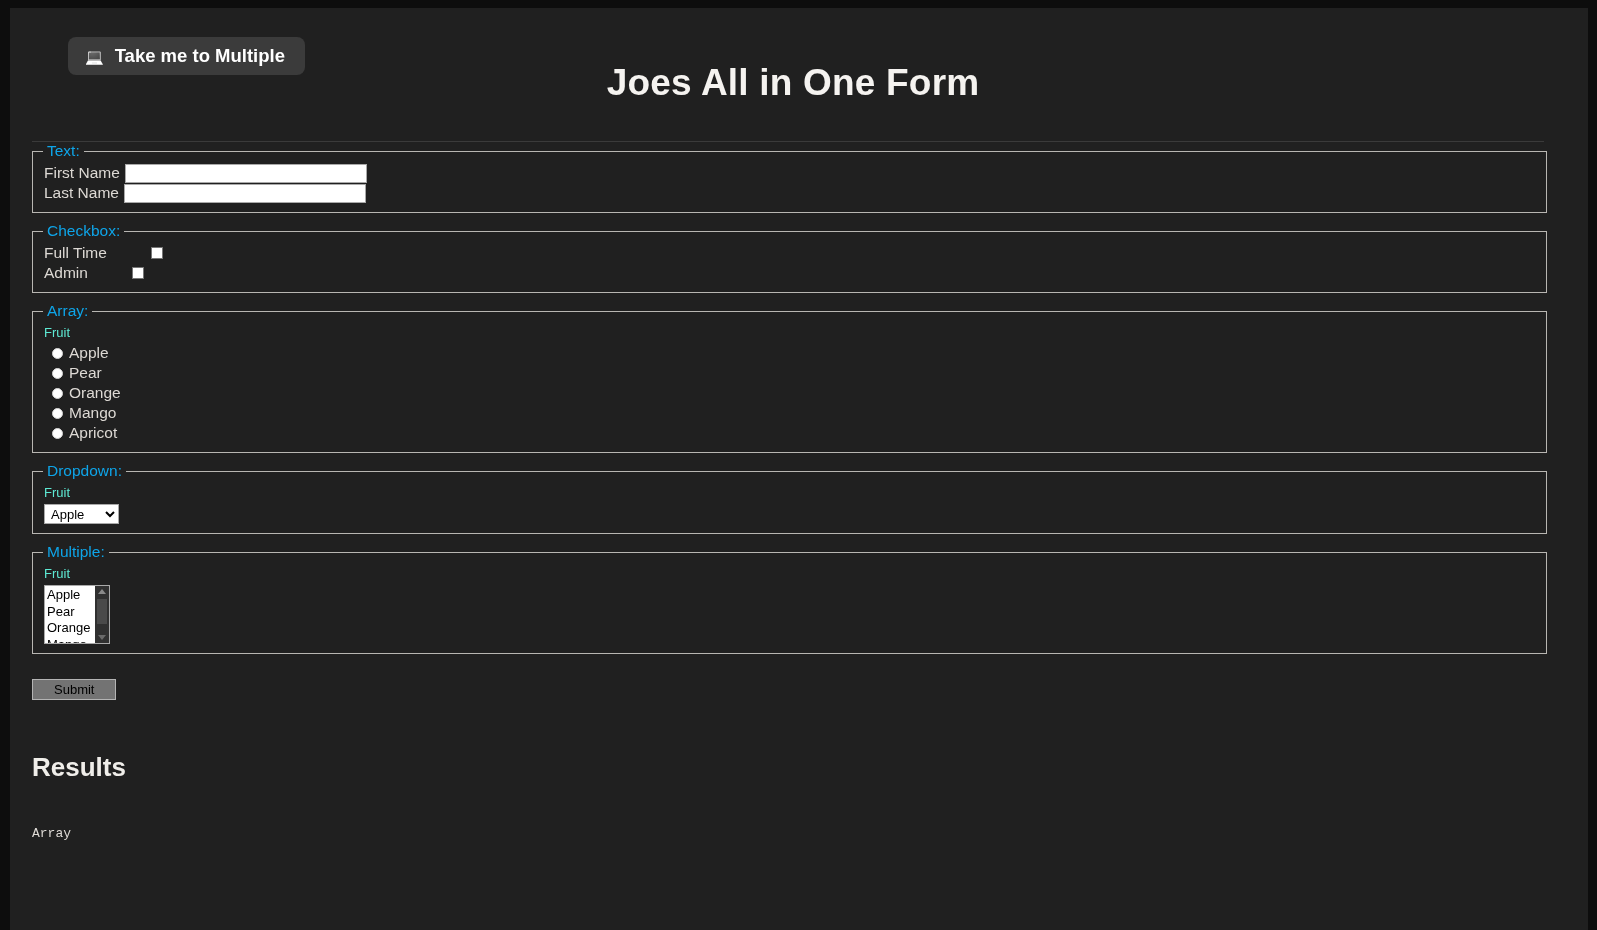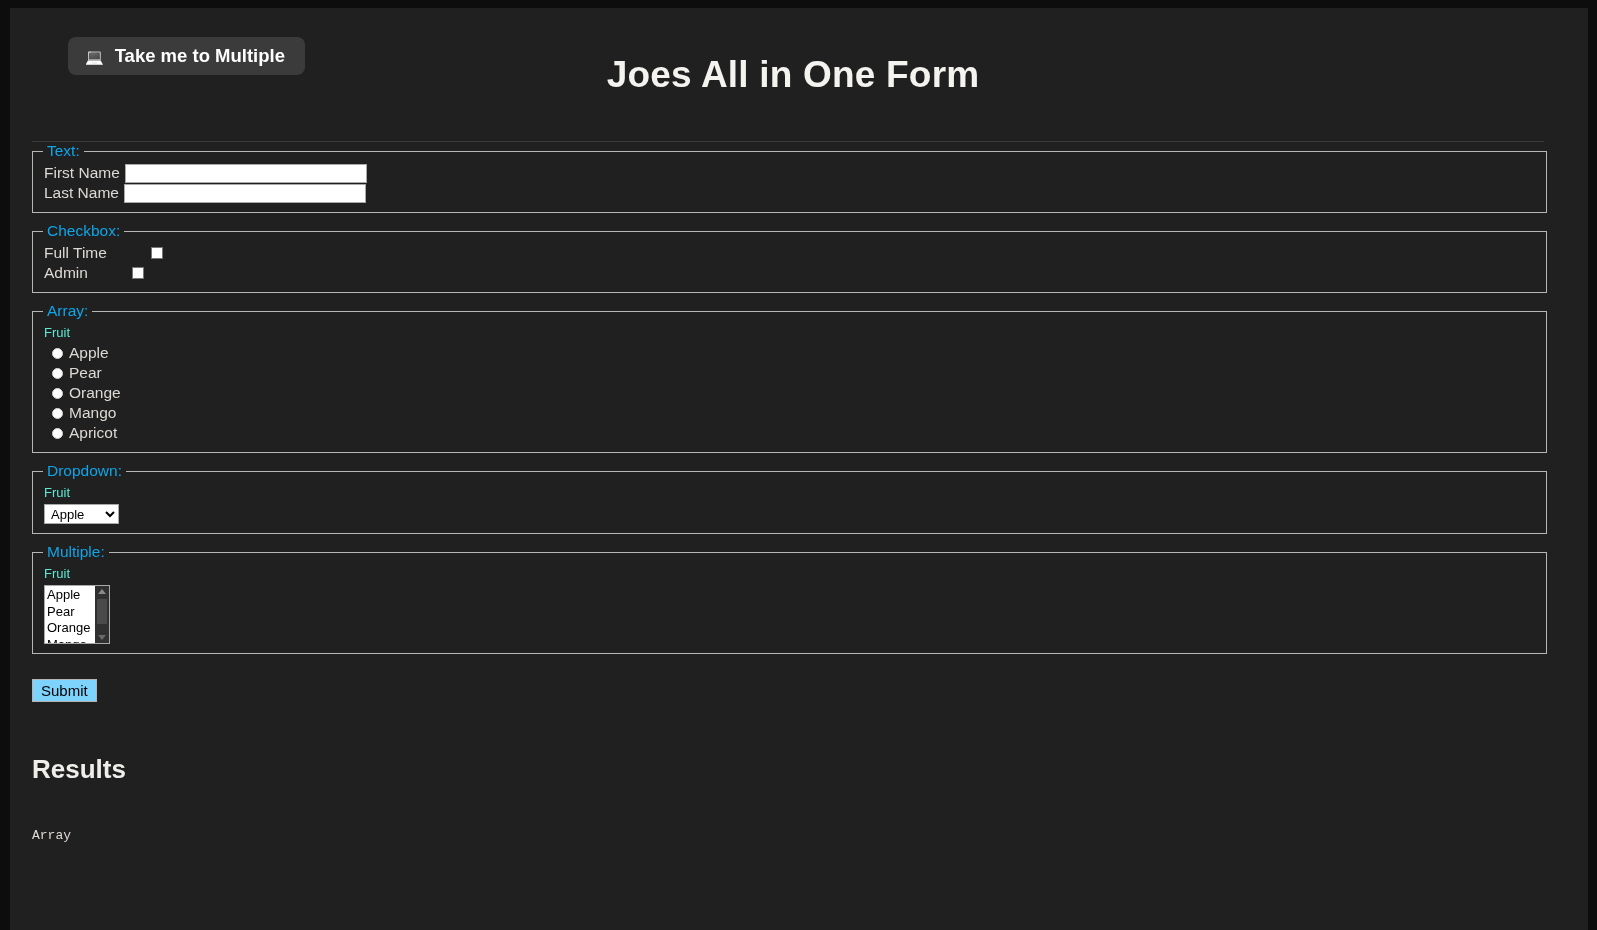--- a/index.html
+++ b/index.html
@@ -67,21 +67,21 @@
     line-height: 1;
     display: inline-block;
     filter: grayscale(1) brightness(1.15);
   }
 
   .page-title {
     position: absolute;
     left: 0;
     right: 0;
     top: 46px;
-    margin: 0;
+    margin: 8px;
     text-align: center;
     font-family: "Liberation Sans", sans-serif;
     font-size: 37px;
     font-weight: bold;
     color: #f5f3f0;
     letter-spacing: 0.2px;
     padding-right: 12px;
   }
 
   .divider {
@@ -260,26 +260,26 @@
     left: 2px;
     width: 10px;
     height: 25px;
     background: #4a4a4a;
   }
 
   .submit-wrap {
     margin: 25px 0 0 22px;
   }
   .submit-button {
-    background: #7dd3fc;
+    background: #737373;
     border: 1px solid #b4b4b4;
     color: #000;
     font-family: "Liberation Sans", sans-serif;
-    font-size: 15px;
-    padding: 2px 8px;
+    font-size: 13px;
+    padding: 2px 21px;
     cursor: pointer;
   }
 
   .results-heading {
     margin: 52px 0 0 22px;
     font-family: "Liberation Sans", sans-serif;
     font-size: 26px;
     font-weight: bold;
     color: #f0eeea;
   }

